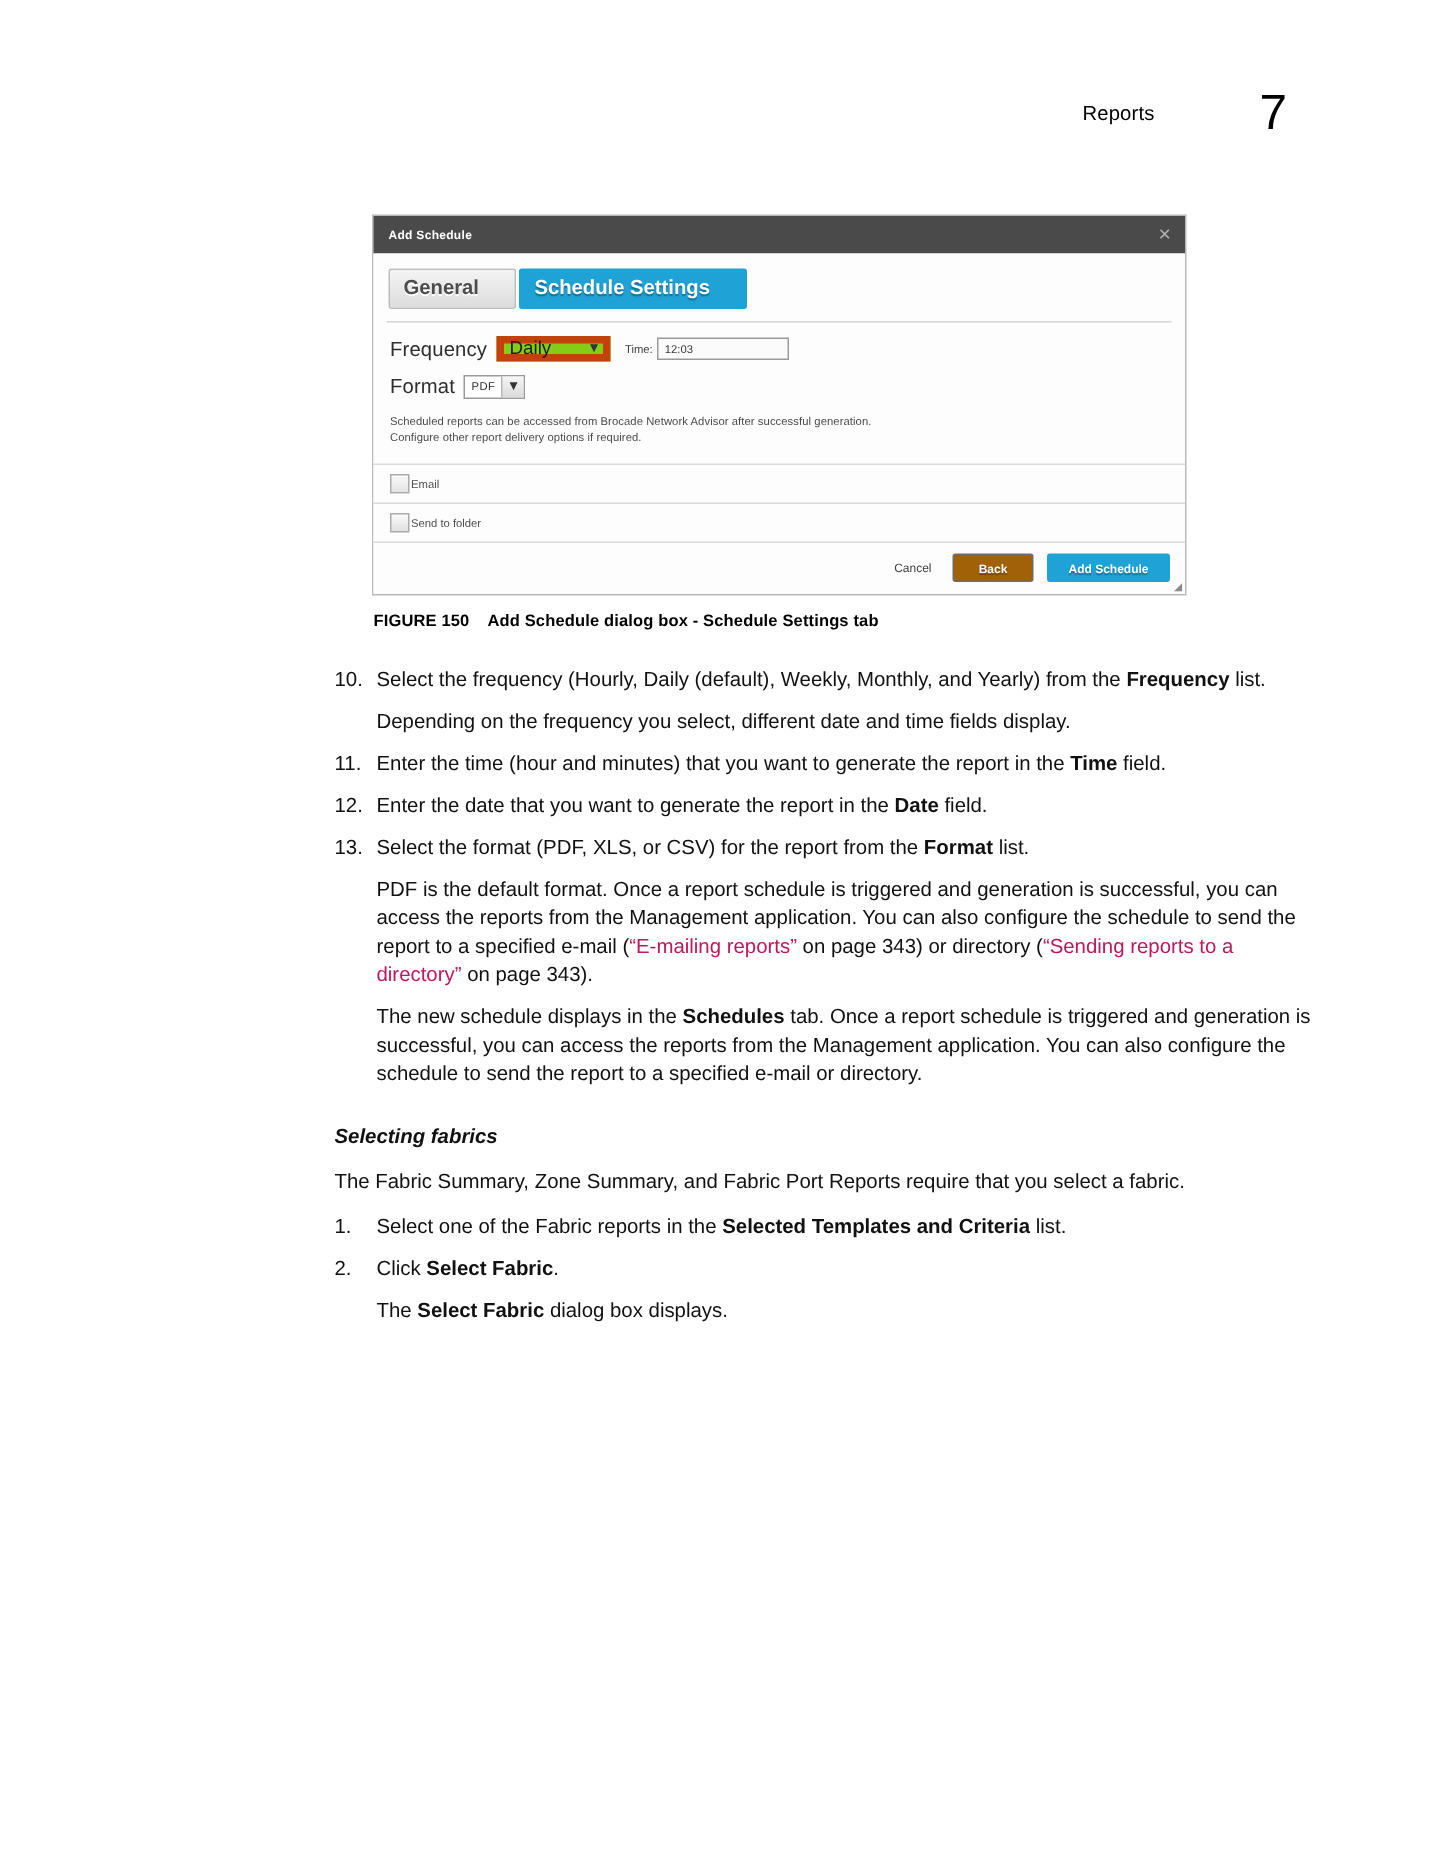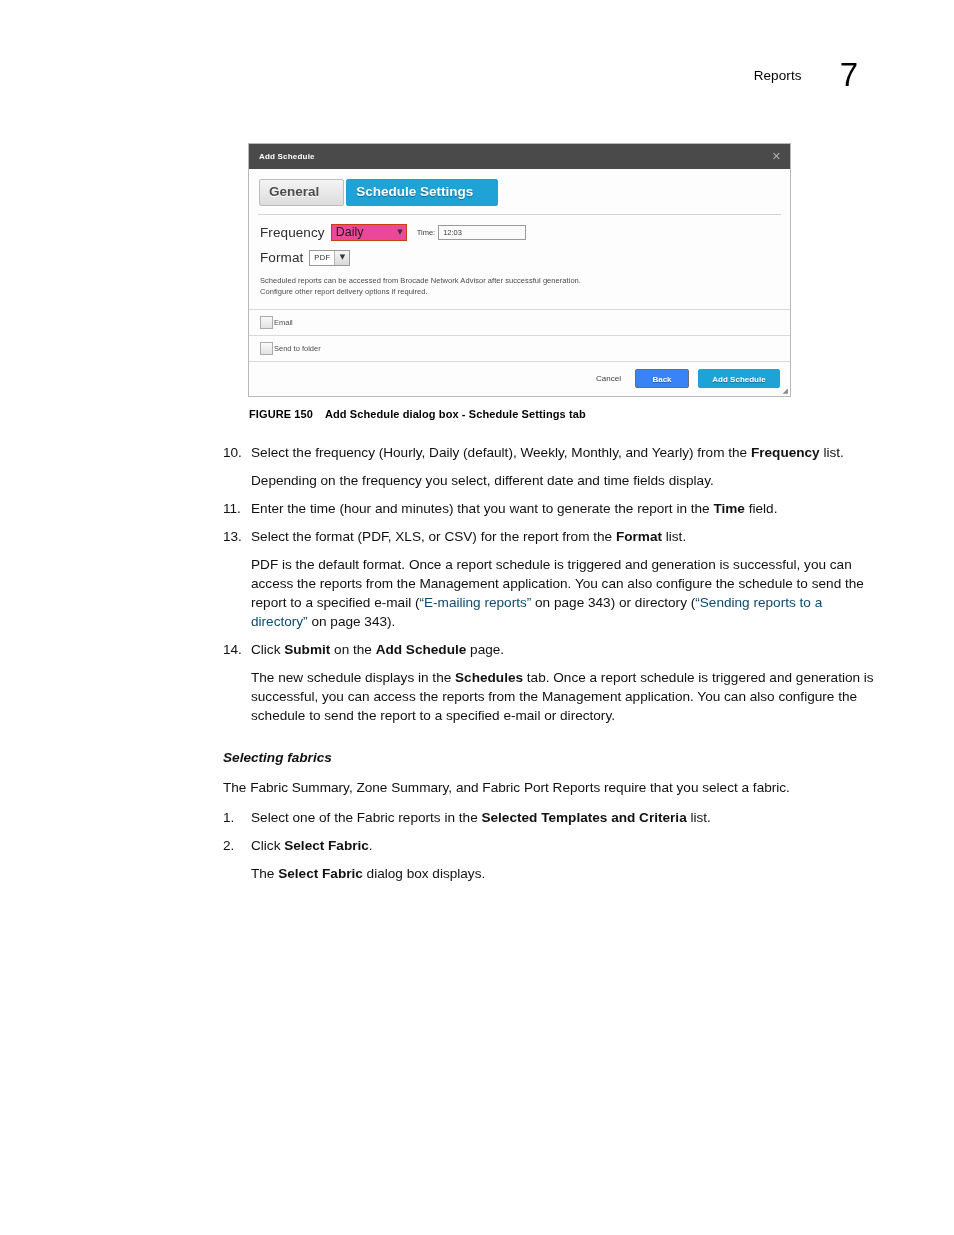--- a/index.html
+++ b/index.html
@@ -17,20 +17,21 @@
     -webkit-font-smoothing: antialiased;
   }
 
   
   .page-header {
     position: absolute;
     top: 52px;
     right: 96px;
     display: flex;
     align-items: baseline;
+    gap: 32px;
   }
   .header-label {
     font-size: 13.5px;
     color: #000;
     letter-spacing: .1px;
   }
   .header-chapnum {
     font-size: 33px;
     font-weight: 400;
     margin-left: 38px;
@@ -127,22 +128,22 @@
   .field-label {
     font-size: 13.5px;
     color: #2e2e2e;
     margin-right: 6px;
     letter-spacing: .1px;
   }
   .select-box {
     display: inline-flex;
     align-items: center;
     justify-content: space-between;
-    background: #ec4899;
-    border: 1px solid #c2410c;
+    background: #84cc16;
+    border: 5px solid #c2410c;
     box-sizing: border-box;
     cursor: pointer;
   }
   .select-freq {
     width: 76px;
     height: 17px;
     padding: 0 3px 0 4px;
   }
   .select-freq .sel-val {
     font-size: 12.5px;
@@ -250,21 +251,21 @@
     border-radius: 2px;
     text-align: center;
     cursor: pointer;
     box-sizing: border-box;
     line-height: 19px;
     height: 19px;
     text-shadow: 0 1px 1px rgba(0,0,0,.35);
   }
   .btn-back {
     width: 54px;
-    background: #3b82f6;
+    background: #a16207;
     border: 1px solid #6d6d6d;
     margin-right: 9px;
   }
   .btn-primary {
     width: 82px;
     background: #1fa2d6;
     border: 1px solid #1fa2d6;
   }
   .resize-grip {
     position: absolute;
@@ -306,21 +307,21 @@
     width: 28px;
     flex: 0 0 28px;
     text-align: left;
   }
   .li-body { flex: 1; }
   .indent {
     margin-left: 28px;
     margin-bottom: 9px;
   }
   b { font-weight: bold; }
-  .link { color: #0c4a6e; }
+  .link { color: #be185d; }
   .sec-head {
     font-size: 13.6px;
     font-weight: bold;
     margin-top: 23px;
     margin-bottom: 11px;
     font-style: italic;
   }
   .plain { margin-bottom: 11px; }
 </style>
 </head>
@@ -408,32 +409,32 @@
     <span class="li-body"><span>Select the frequency (Hourly, Daily (default), Weekly, Monthly, and Yearly) from the </span><b>Frequency</b><span> list.</span></span>
   </div>
 
   <div class="indent">Depending on the frequency you select, different date and time fields display.</div>
 
   <div class="li">
     <span class="li-num">11.</span>
     <span class="li-body"><span>Enter the time (hour and minutes) that you want to generate the report in the </span><b>Time</b><span> field.</span></span>
   </div>
 
+  <div class="li">
+    <span class="li-num">12.</span>
+    <span class="li-body"><span>Enter the date that you want to generate the report in the </span><b>Date</b><span> field.</span></span>
+  </div>
 
   <div class="li">
     <span class="li-num">13.</span>
     <span class="li-body"><span>Select the format (PDF, XLS, or CSV) for the report from the </span><b>Format</b><span> list.</span></span>
   </div>
 
   <div class="indent"><span>PDF is the default format. Once a report schedule is triggered and generation is successful, you can access the reports from the Management application. You can also configure the schedule to send the report to a specified e-mail (</span><span class="link">“E-mailing reports”</span><span> on page 343) or directory (</span><span class="link">“Sending reports to a directory”</span><span> on page 343).</span></div>
 
-  <div class="li">
-    <span class="li-num">14.</span>
-    <span class="li-body"><span>Click </span><b>Submit</b><span> on the </span><b>Add Schedule</b><span> page.</span></span>
-  </div>
 
   <div class="indent"><span>The new schedule displays in the </span><b>Schedules</b><span> tab. Once a report schedule is triggered and generation is successful, you can access the reports from the Management application. You can also configure the schedule to send the report to a specified e-mail or directory.</span></div>
 
   <div class="sec-head">Selecting fabrics</div>
 
   <div class="plain">The Fabric Summary, Zone Summary, and Fabric Port Reports require that you select a fabric.</div>
 
   <div class="li">
     <span class="li-num">1.</span>
     <span class="li-body"><span>Select one of the Fabric reports in the </span><b>Selected Templates and Criteria</b><span> list.</span></span>

